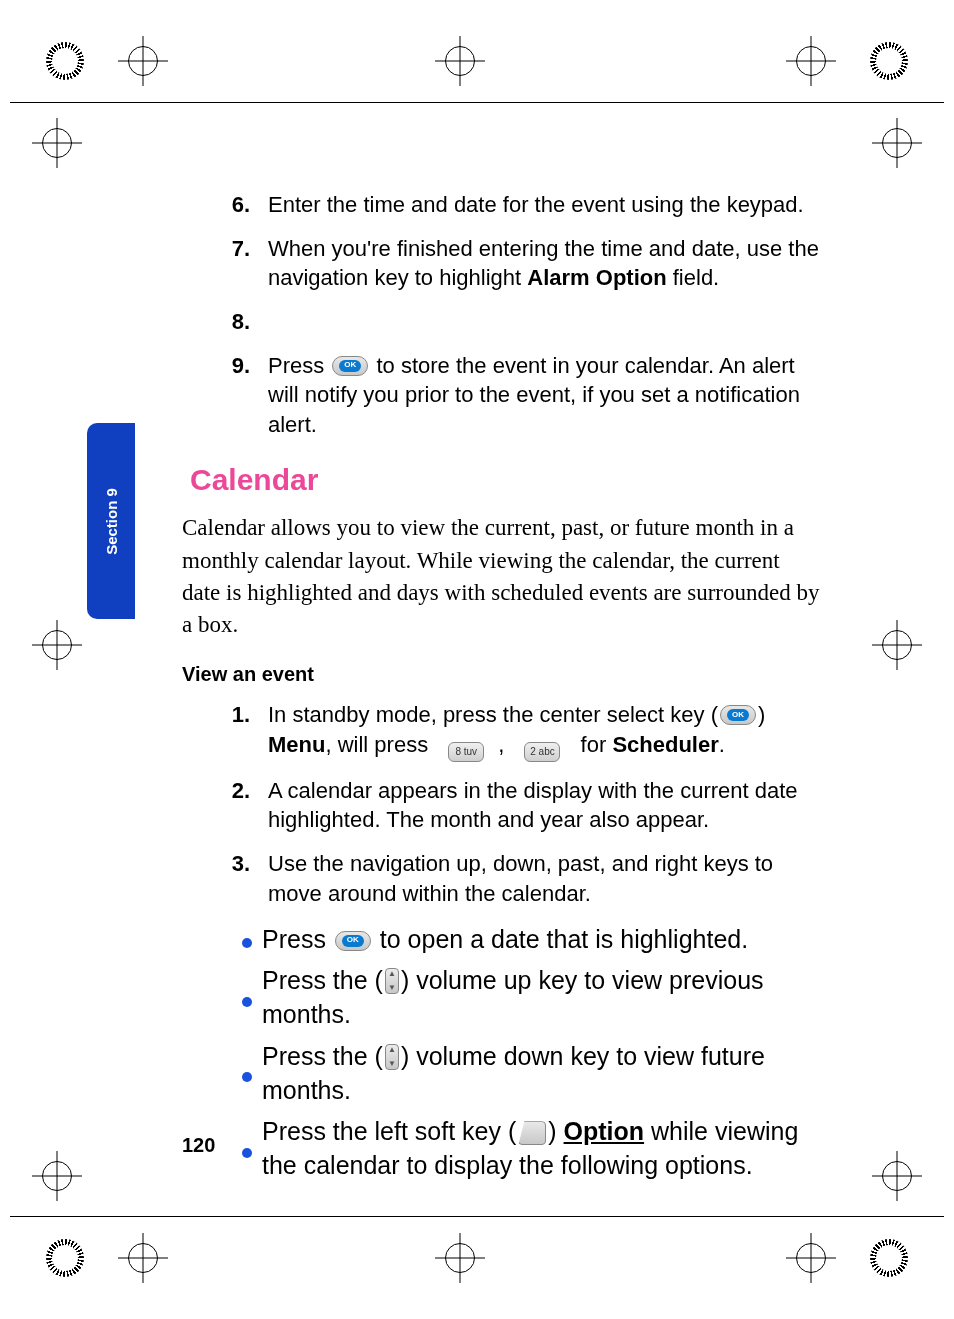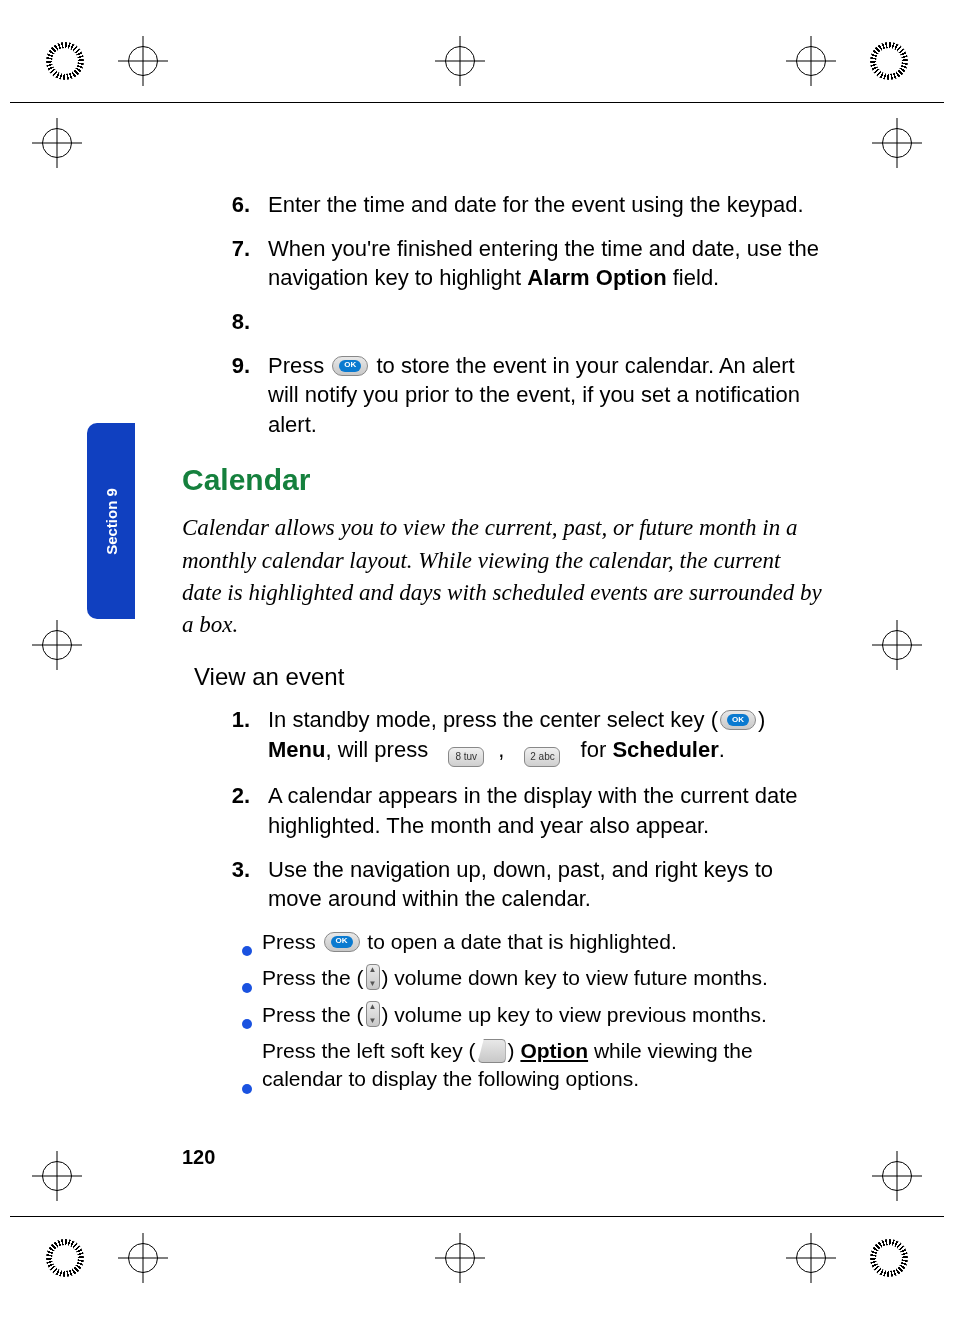--- a/index.html
+++ b/index.html
@@ -70,56 +70,55 @@
     text-align: right;
     padding-right: 18px;
   }
   .ol-step .txt {
     font-size: 22px;
     font-family: Arial, Helvetica, sans-serif;
   }
   .ol-step .txt strong { font-weight: bold; margin-top: 41px; }
 
   h2.calendar {
-    color: #15803d;
+    color: #ec4899;
     font-size: 30px;
     font-weight: bold;
-    margin: 20px 0 12px 0;
+    margin: 20px 0 12px 8px;
   }
   .intro {
     font-family: Georgia, 'Times New Roman', serif;
     font-size: 23px;
     line-height: 1.4;
     margin-bottom: 20px;
-    font-style: italic;
   }
   h3.subhead {
-    font-size: 24px;
-    font-weight: normal;
-    margin: 10px 0 12px 12px;
+    font-size: 20px;
+    font-weight: bold;
+    margin: 10px 0 12px 0;
   }
   .bullet-item {
     display: flex;
     margin: 8px 0 8px 60px;
-    font-size: 21px;
-    align-items: flex-end;
+    font-size: 25px;
+    align-items: center;
   }
   .bullet-item .dot {
     width: 10px; height: 10px; border-radius: 50%;
     background: #1a52e0;
     flex-shrink: 0;
     margin: 7px 10px 0 0;
   }
   .bullet-item .btxt { flex: 1; line-height: 1.35; }
   .bullet-item .btxt strong { font-weight: bold; text-decoration: underline; }
 
   .page-num {
     position: absolute;
     left: 182px;
-    bottom: 150px;
+    bottom: 162px;
     font-weight: bold;
     font-size: 20px;
   }
 
   
   .key-ok {
     display: inline-block;
     vertical-align: -3px;
     width: 36px; height: 20px;
     background: linear-gradient(#e8e8e8,#c8c8c8);
@@ -289,28 +288,28 @@
   <div class="bullet-item">
     <div class="dot"></div>
     <div class="btxt">
       <span>Press </span><span class="key-ok"></span><span> to open a date that is highlighted.</span>
     </div>
   </div>
 
   <div class="bullet-item">
     <div class="dot"></div>
     <div class="btxt">
-      <span>Press the (</span><span class="key-vol"></span><span>) volume down key to view future months.</span>
+      <span>Press the (</span><span class="key-vol"></span><span>) volume up key to view previous months.</span>
     </div>
   </div>
 
   <div class="bullet-item">
     <div class="dot"></div>
     <div class="btxt">
-      <span>Press the (</span><span class="key-vol"></span><span>) volume up key to view previous months.</span>
+      <span>Press the (</span><span class="key-vol"></span><span>) volume down key to view future months.</span>
     </div>
   </div>
 
   <div class="bullet-item">
     <div class="dot"></div>
     <div class="btxt">
       <span>Press the left soft key (</span><span class="key-soft"></span><span>) </span><strong>Option</strong><span> while viewing the calendar to display the following options.</span>
     </div>
   </div>
 

